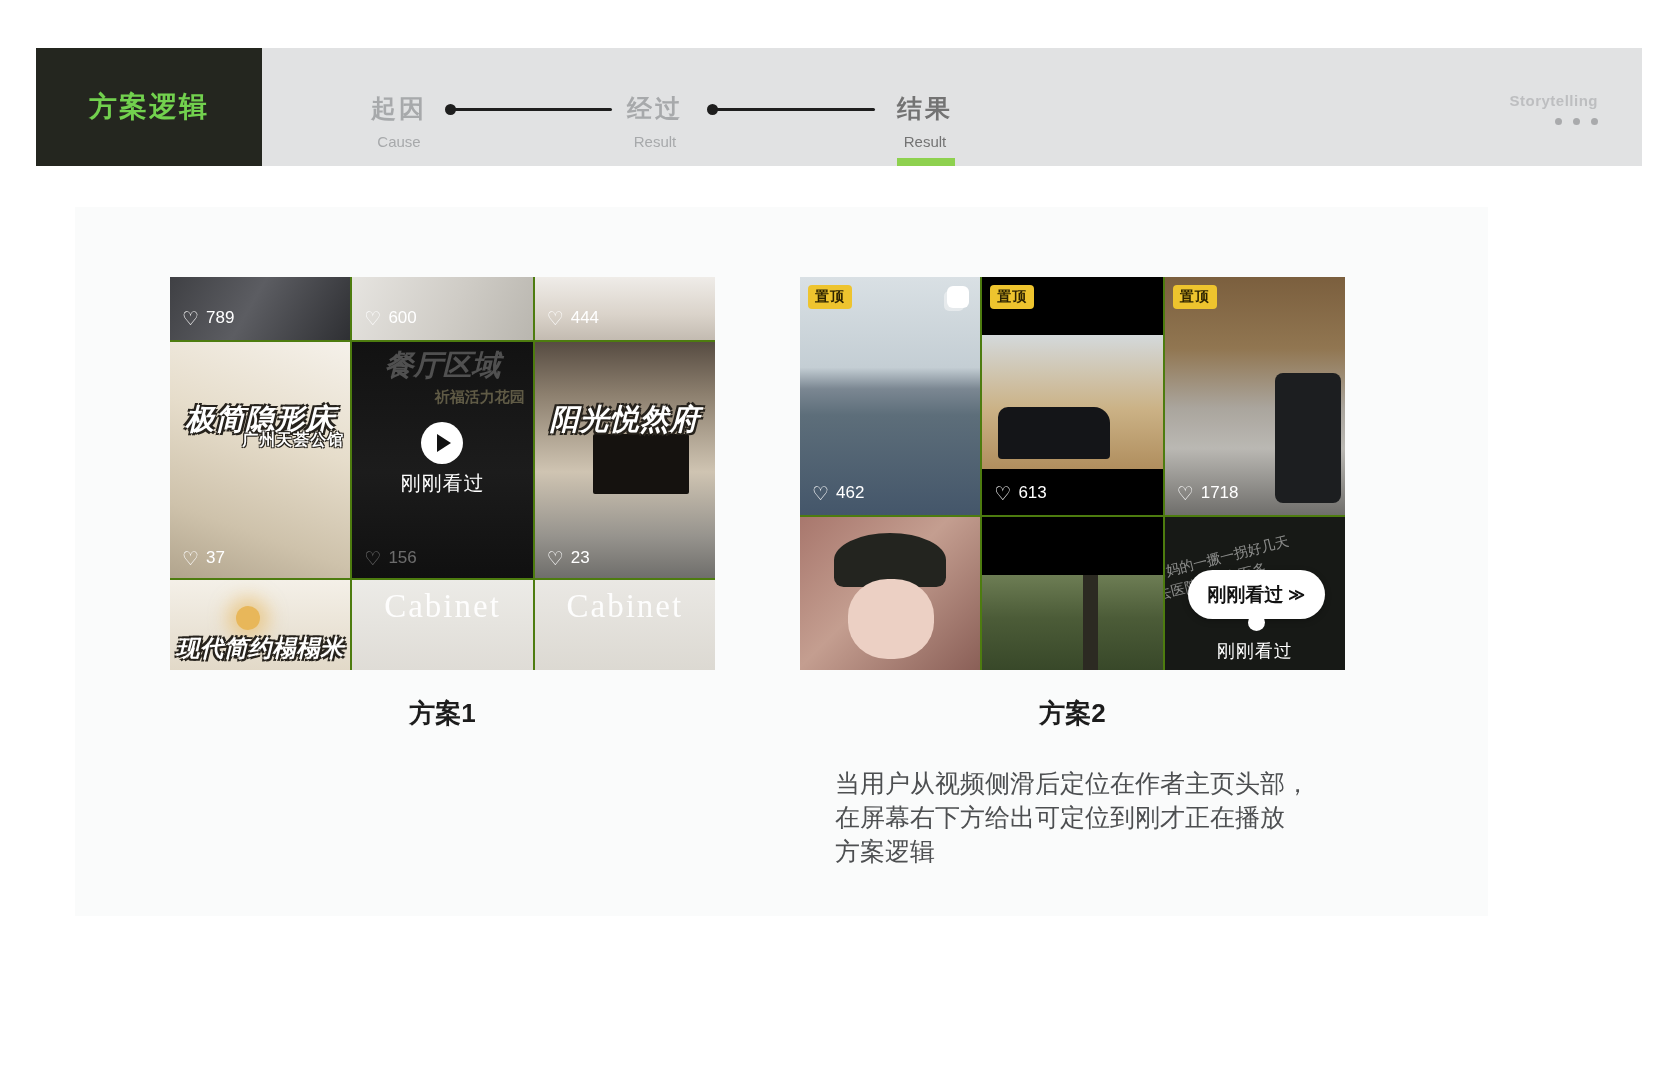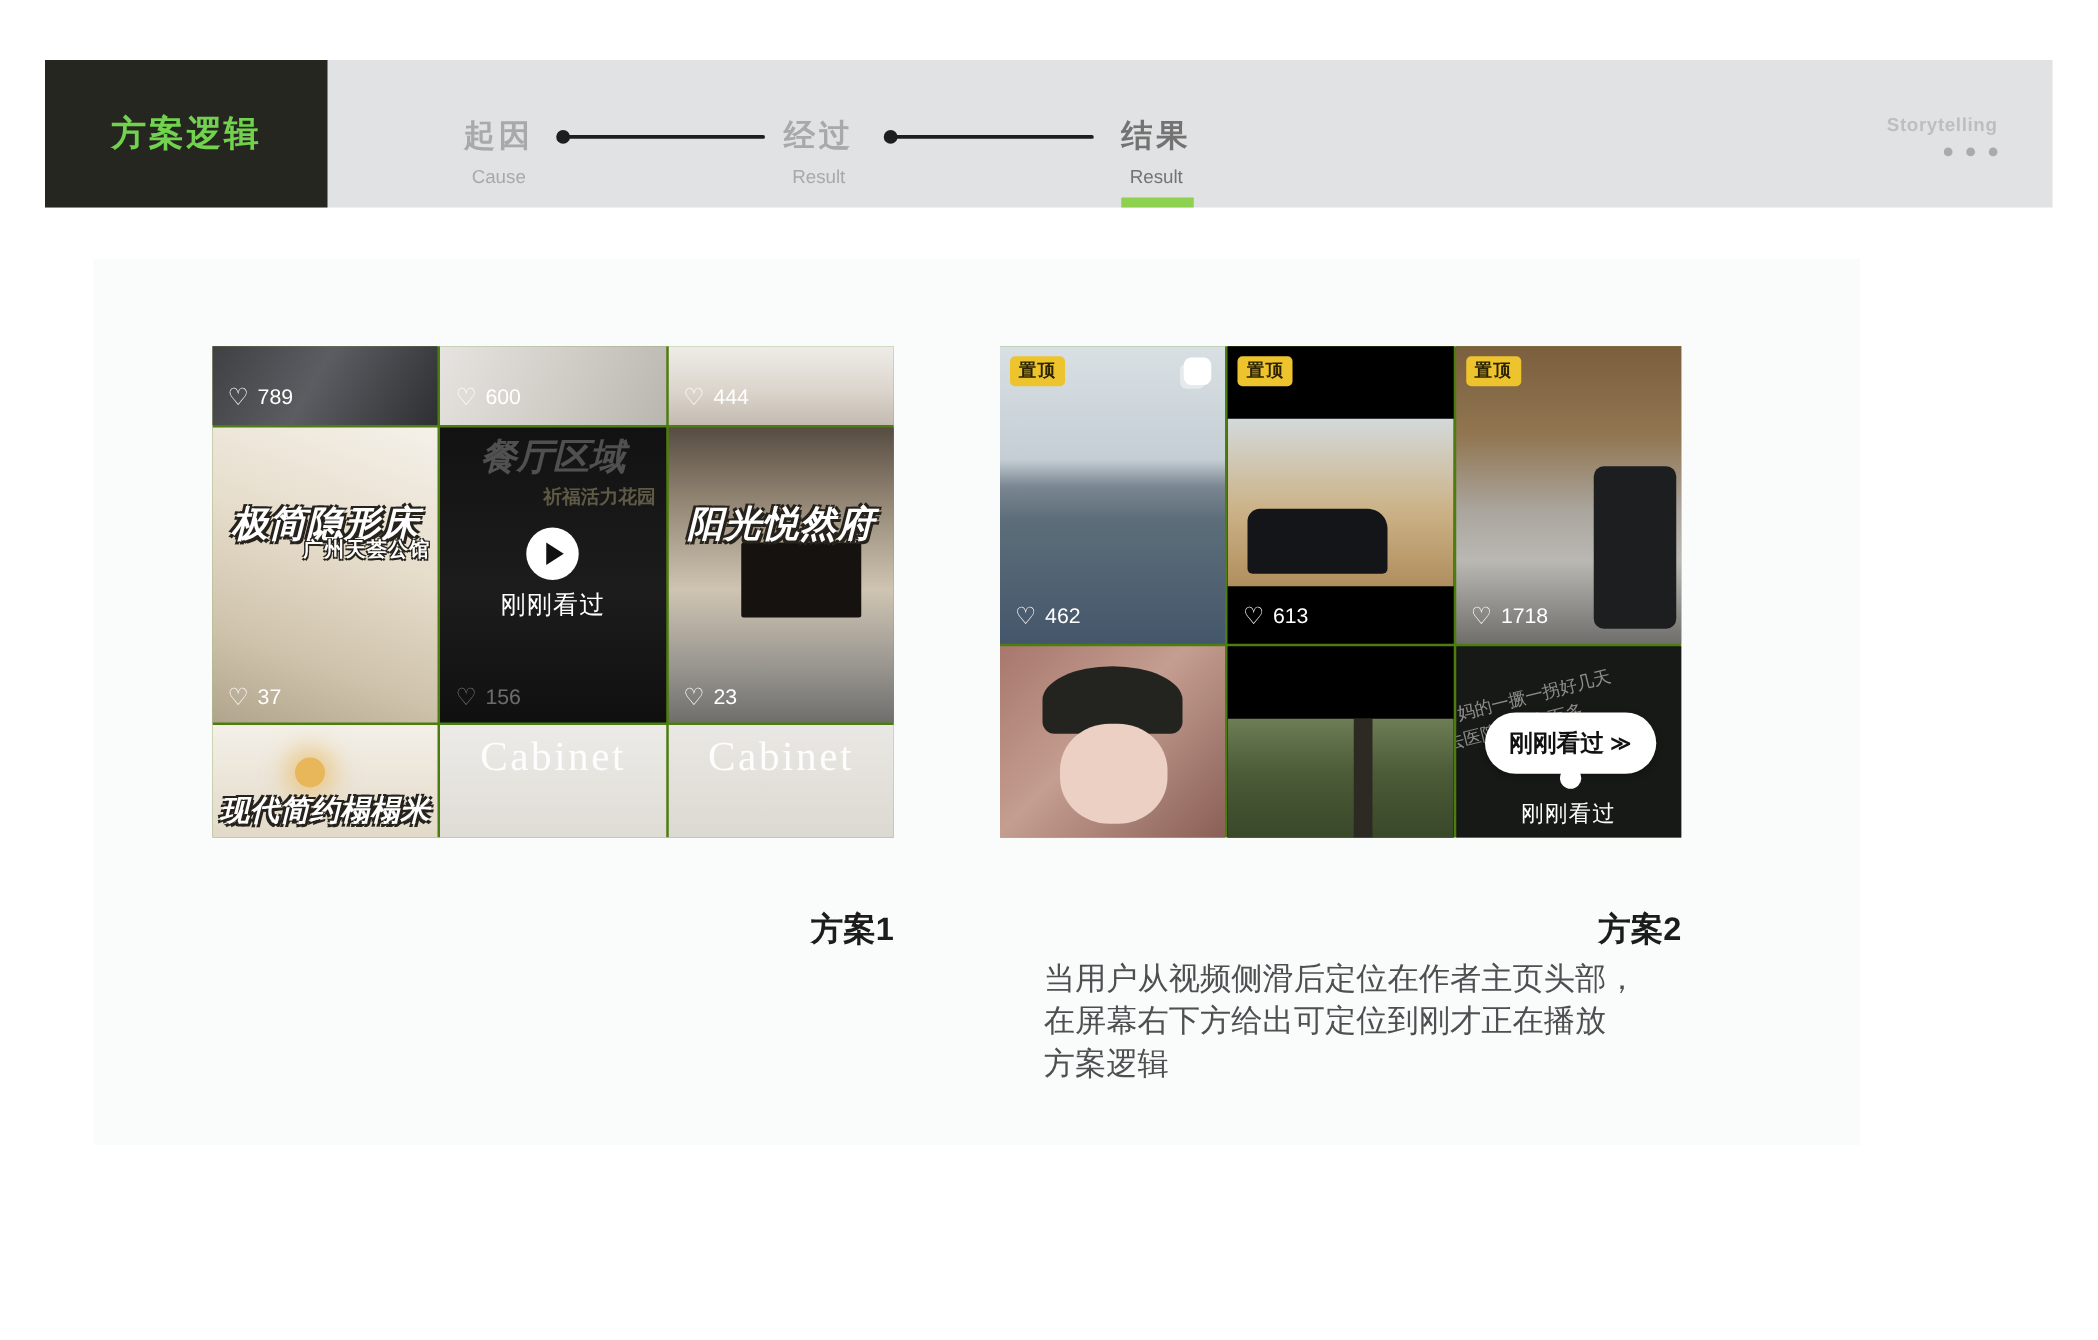--- a/index.html
+++ b/index.html
@@ -92,21 +92,21 @@
   .stack-icon { position:absolute; right:11px; top:9px; width:22px; height:22px; background:#fff; border-radius:6px; box-shadow:-4px 4px 0 -1px rgba(250,250,250,.5); }
 
   .rot-text { position:absolute; left:-12px; top:30px; transform:rotate(-14deg); color:rgba(255,255,255,.5); font-size:14px; line-height:21px; white-space:nowrap; }
 
   .pill { position:absolute; left:23px; top:53px; width:137px; height:49px; background:#fff; border-radius:26px; display:flex; align-items:center; justify-content:center; gap:5px; color:#111; font-size:19px; font-weight:700; box-shadow:0 2px 6px rgba(0,0,0,.25); }
   .pill .chev { font-size:16px; font-weight:700; }
   .pill-tail { position:absolute; left:83px; top:97px; width:17px; height:17px; border-radius:50%; background:#fff; }
   .bottom-label { position:absolute; left:0; right:0; bottom:7px; text-align:center; color:#fff; font-size:18px; letter-spacing:1px; }
 
   
-  .plan-title { position:absolute; width:545px; top:726px; text-align:right; font-size:26px; font-weight:700; color:#1c1c1c; }
+  .plan-title { position:absolute; width:545px; top:696px; text-align:center; font-size:26px; font-weight:700; color:#1c1c1c; }
   .pt1 { left:170px; } .pt2 { left:800px; }
   .plan-desc { position:absolute; width:545px; top:766px; display:flex; justify-content:center; }
   .pd1 { left:170px; } .pd2 { left:800px; }
   .plan-desc .lines { text-align:left; font-size:25px; line-height:34px; color:#4d4f51; }
 </style>
 </head>
 <body>
 
 <div class="page">
 

